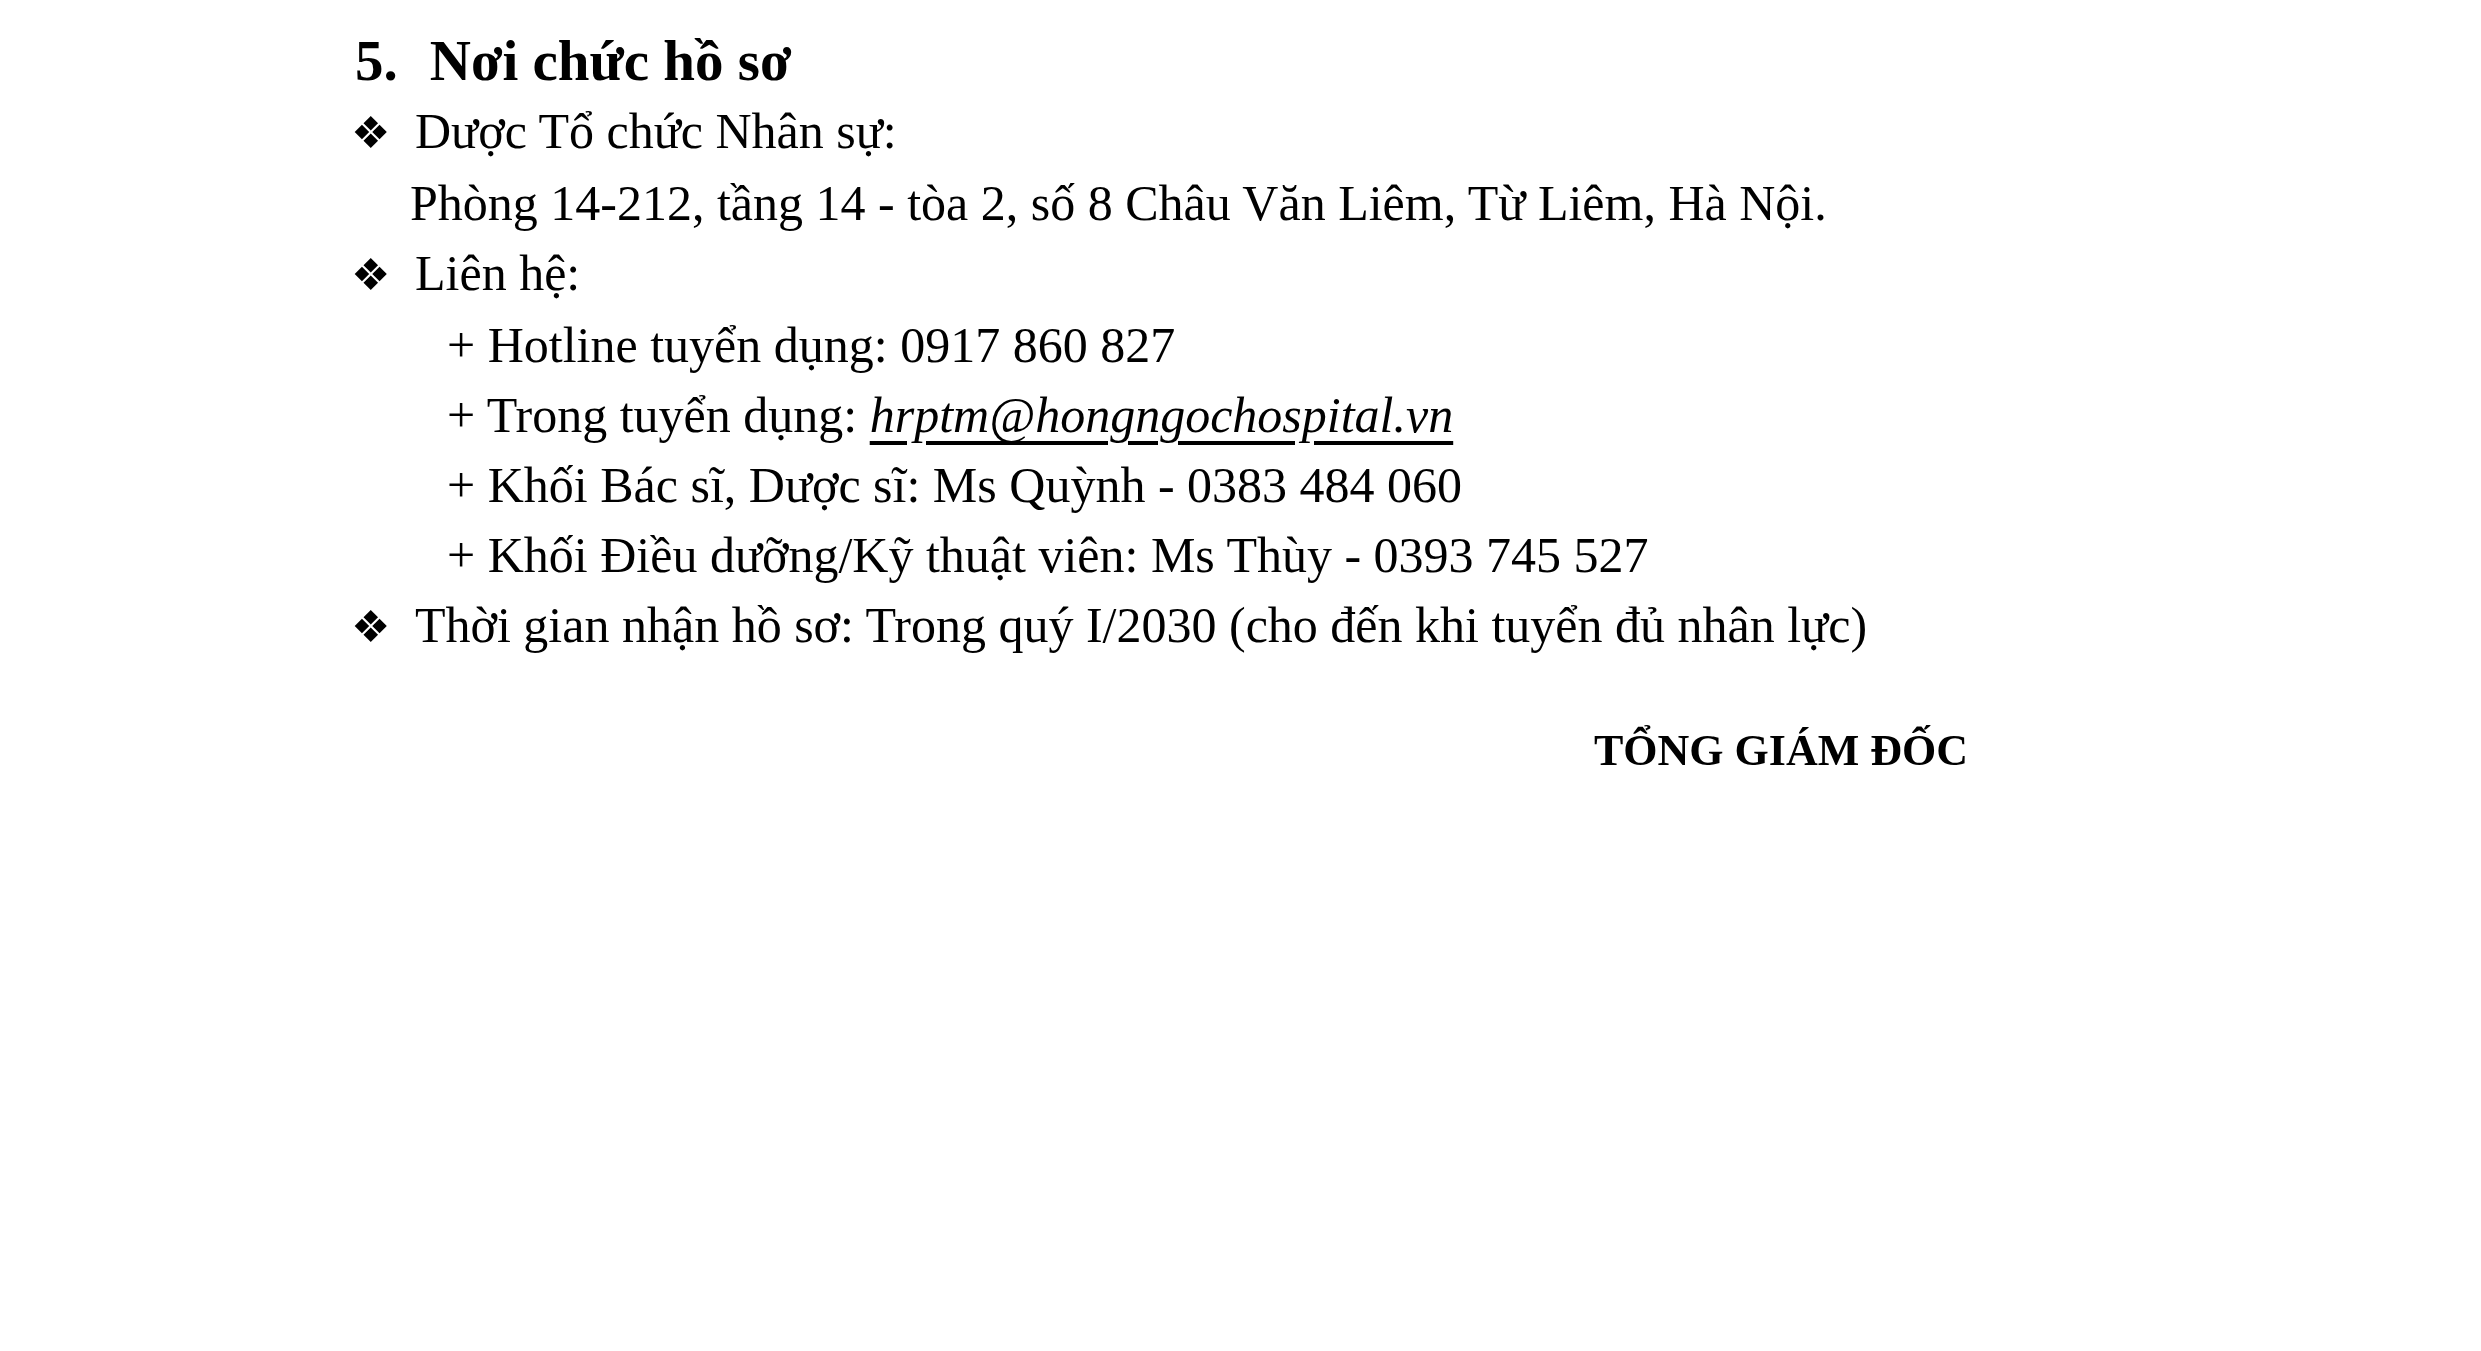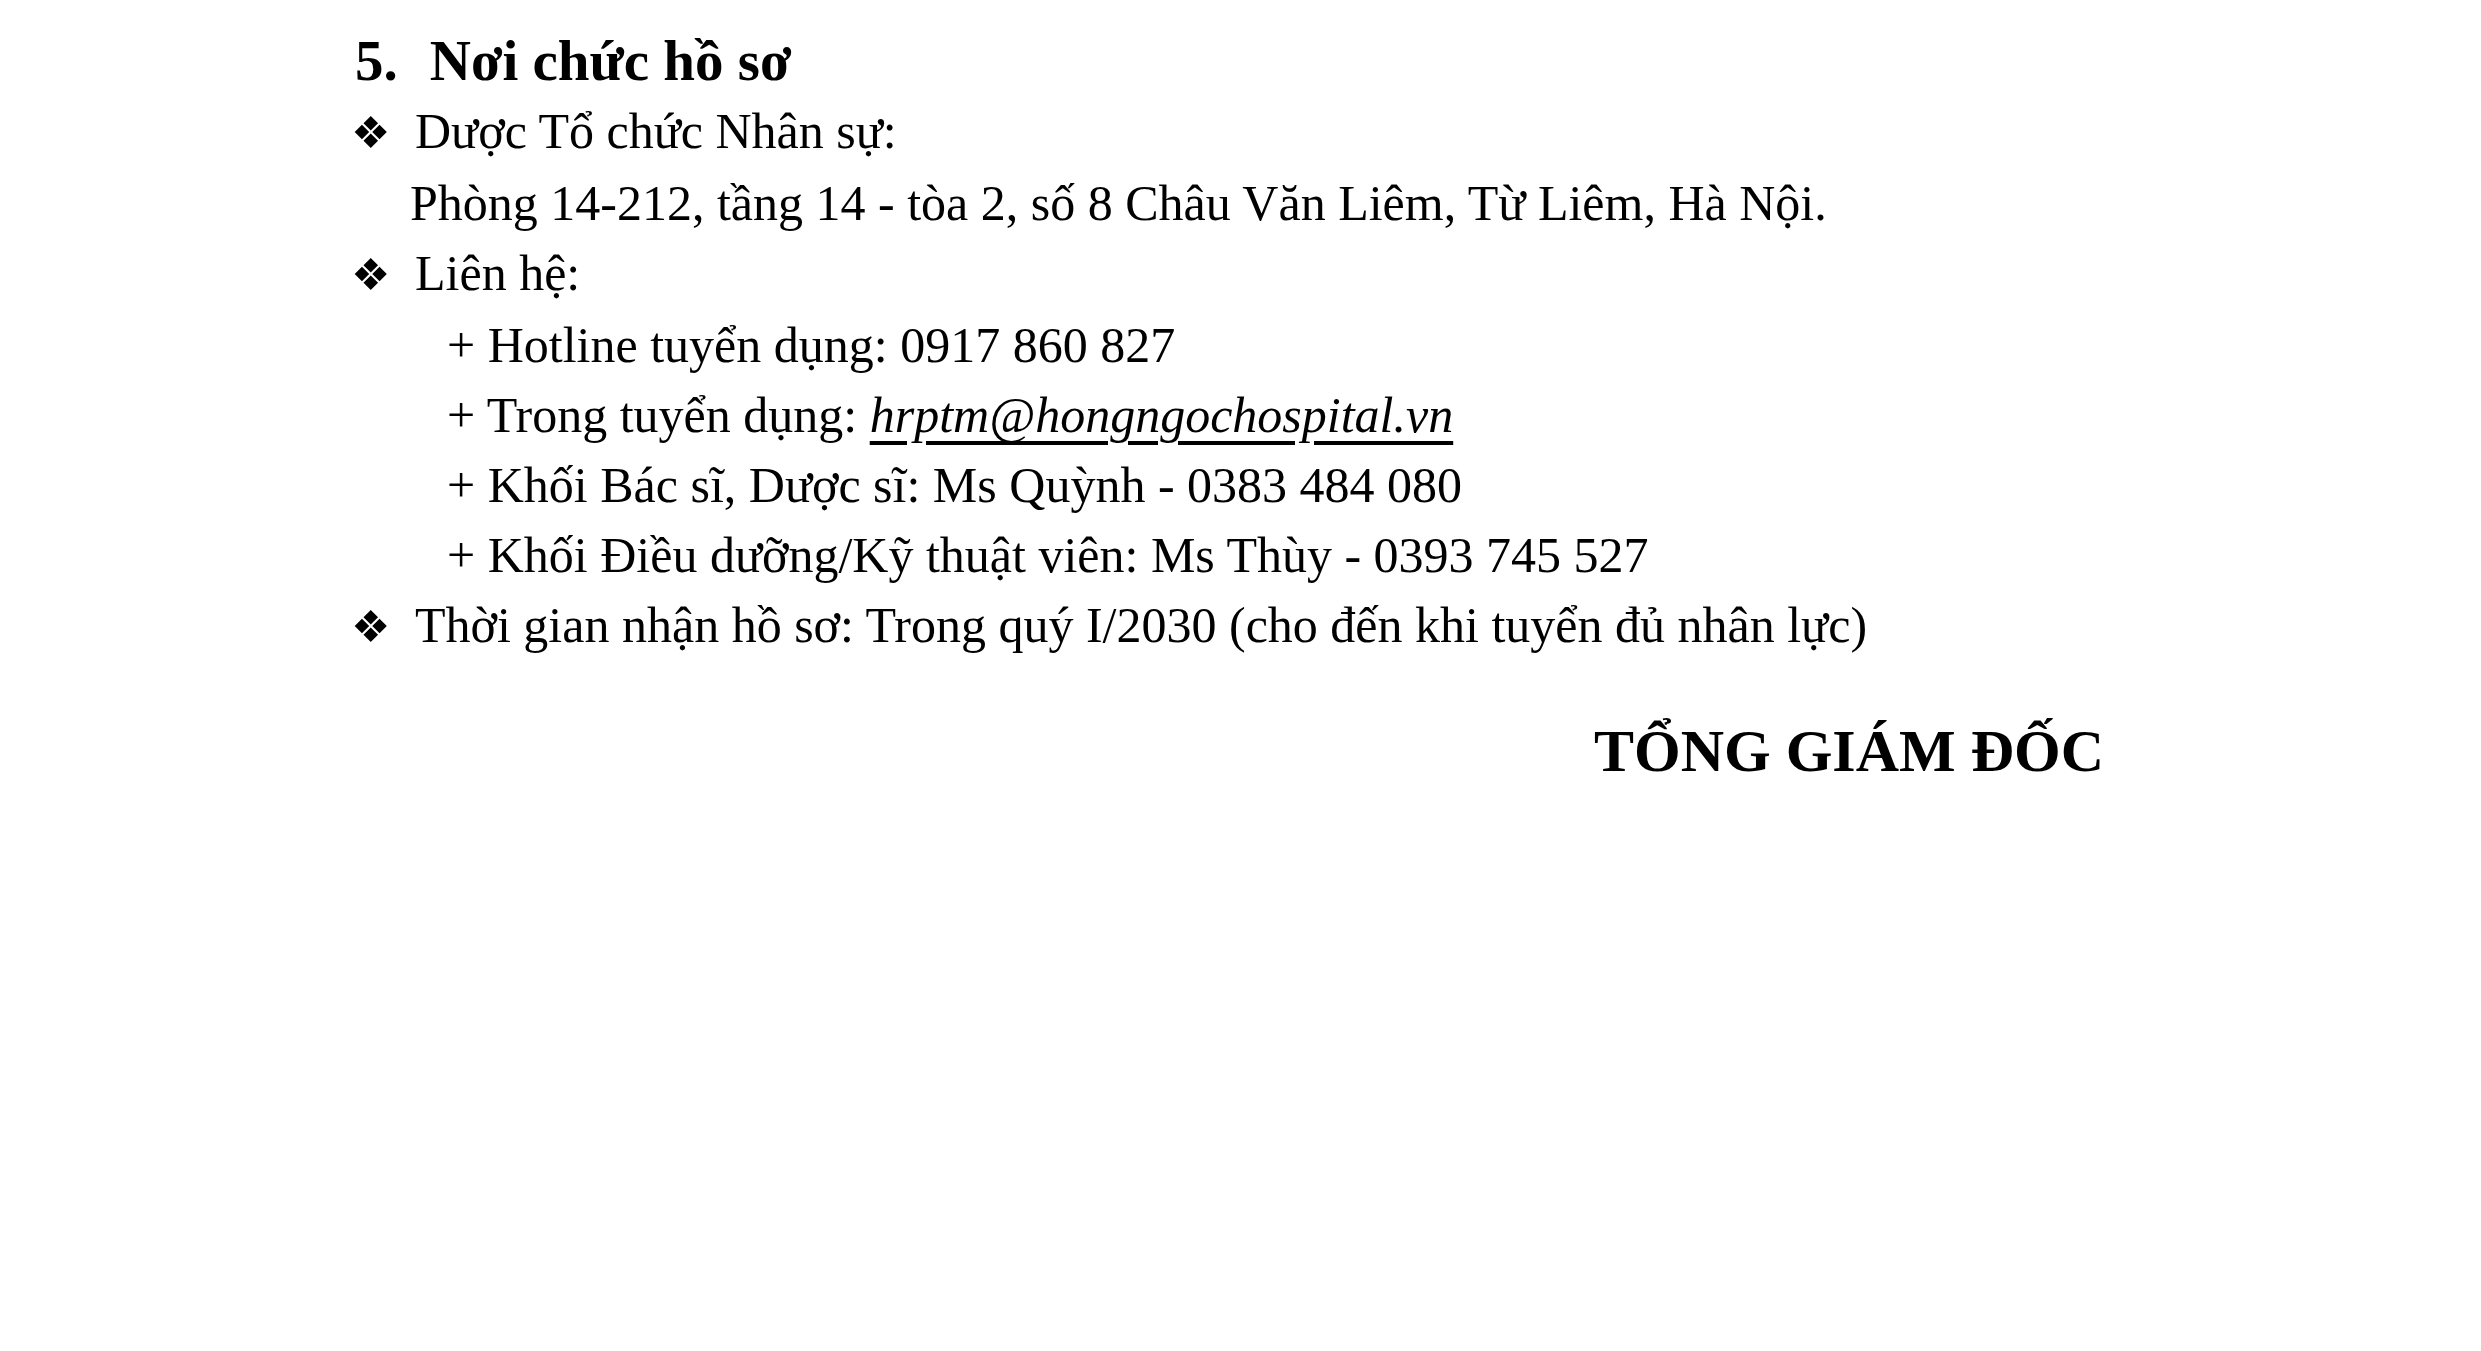--- a/index.html
+++ b/index.html
@@ -52,21 +52,21 @@
   .email-link {
     text-decoration: underline;
     text-decoration-thickness: 4px;
     text-underline-offset: 9px;
     font-style: italic;
   }
   .signature {
     position: absolute;
     left: 1594px;
     top: 716px;
-    font-size: 60px;
+    font-size: 44px;
     font-weight: bold;
     line-height: 70px;
     white-space: nowrap;
   }
 </style>
 </head>
 <body>
 
 <div class="doc">
 
@@ -84,21 +84,21 @@
 
   <div class="line bullet-line">
     <span class="bullet">❖</span>
     <span>Liên hệ:</span>
   </div>
 
   <div class="line plus">+ Hotline tuyển dụng: 0917 860 827</div>
 
   <div class="line plus"><span>+ Trong tuyển dụng: </span><span class="email-link">hrptm@hongngochospital.vn</span></div>
 
-  <div class="line plus">+ Khối Bác sĩ, Dược sĩ: Ms Quỳnh - 0383 484 080</div>
+  <div class="line plus">+ Khối Bác sĩ, Dược sĩ: Ms Quỳnh - 0383 484 060</div>
 
   <div class="line plus">+ Khối Điều dưỡng/Kỹ thuật viên: Ms Thùy - 0393 745 527</div>
 
   <div class="line bullet-line">
     <span class="bullet">❖</span>
     <span>Thời gian nhận hồ sơ: Trong quý I/2030 (cho đến khi tuyển đủ nhân lực)</span>
   </div>
 
 </div>
 

